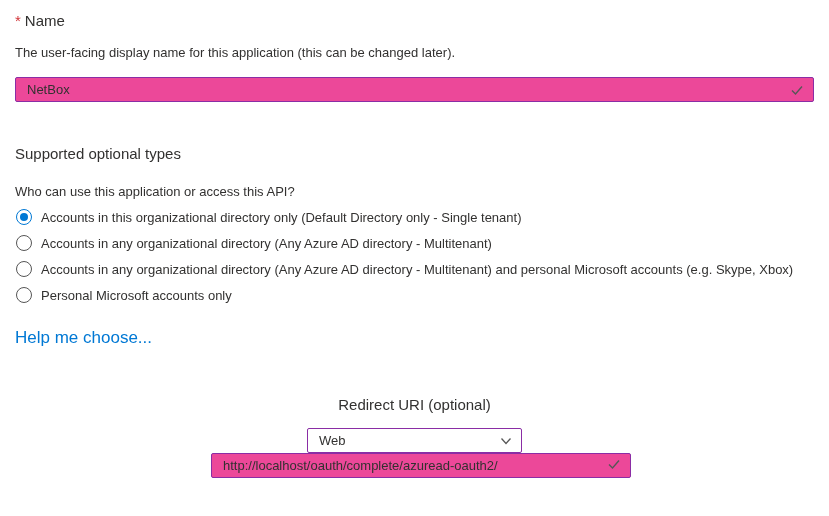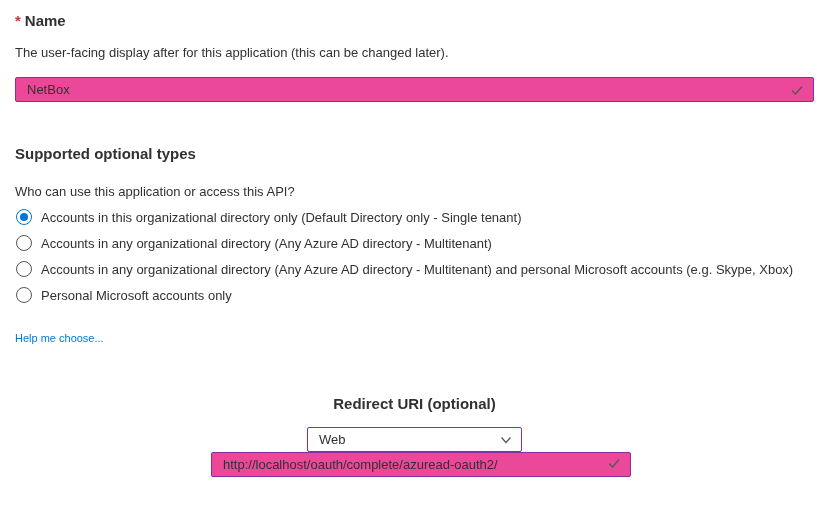--- a/index.html
+++ b/index.html
@@ -8,21 +8,21 @@
     background: #ffffff;
     font-family: "Liberation Sans", "DejaVu Sans", sans-serif;
     color: #323130;
     overflow: hidden;
   }
   .page { padding: 0 15px; }
 
   .section-title {
     font-size: 15px;
     line-height: 20px;
-    font-weight: 700;
+    font-weight: 400;
     color: #323130;
   }
   .name-title { margin-top: 11px; }
   .required-star { color: #d13438; margin-right: 4px; }
 
   .desc {
     font-size: 13px;
     line-height: 16px;
     color: #323130;
     margin-top: 14px;
@@ -86,21 +86,21 @@
   .radio-label {
     font-size: 13px;
     margin-left: 9px;
     white-space: nowrap;
     color: #323130;
   }
 
   .help-link {
     display: inline-block;
     margin-top: 22px;
-    font-size: 11px;
+    font-size: 17px;
     line-height: 16px;
     color: #0078d4;
     text-decoration: none;
     cursor: pointer;
   }
 
   .redirect-title { margin-top: 48px; text-align: center; }
   .redirect-desc {
     margin-top: 11px;
     font-size: 13px;
@@ -146,21 +146,21 @@
 </style>
 </head>
 <body>
 
 <div class="page">
 
   
   <div class="section-title name-title">
     <span class="required-star">*</span><span>Name</span>
   </div>
-  <div class="desc">The user-facing display after for this application (this can be changed later).</div>
+  <div class="desc">The user-facing display name for this application (this can be changed later).</div>
   <div class="input-wrap">
     <input class="txt-input" type="text" value="NetBox" style="">
     <svg class="valid-check" viewBox="0 0 16 16">
       <polyline points="3,8.5 6.5,12 13,4.5" fill="none" stroke="#575757" stroke-width="1.4"></polyline>
     </svg>
   </div>
 
   
   <div class="section-title accounts-title">Supported optional types</div>
   <div class="desc question">Who can use this application or access this API?</div>

